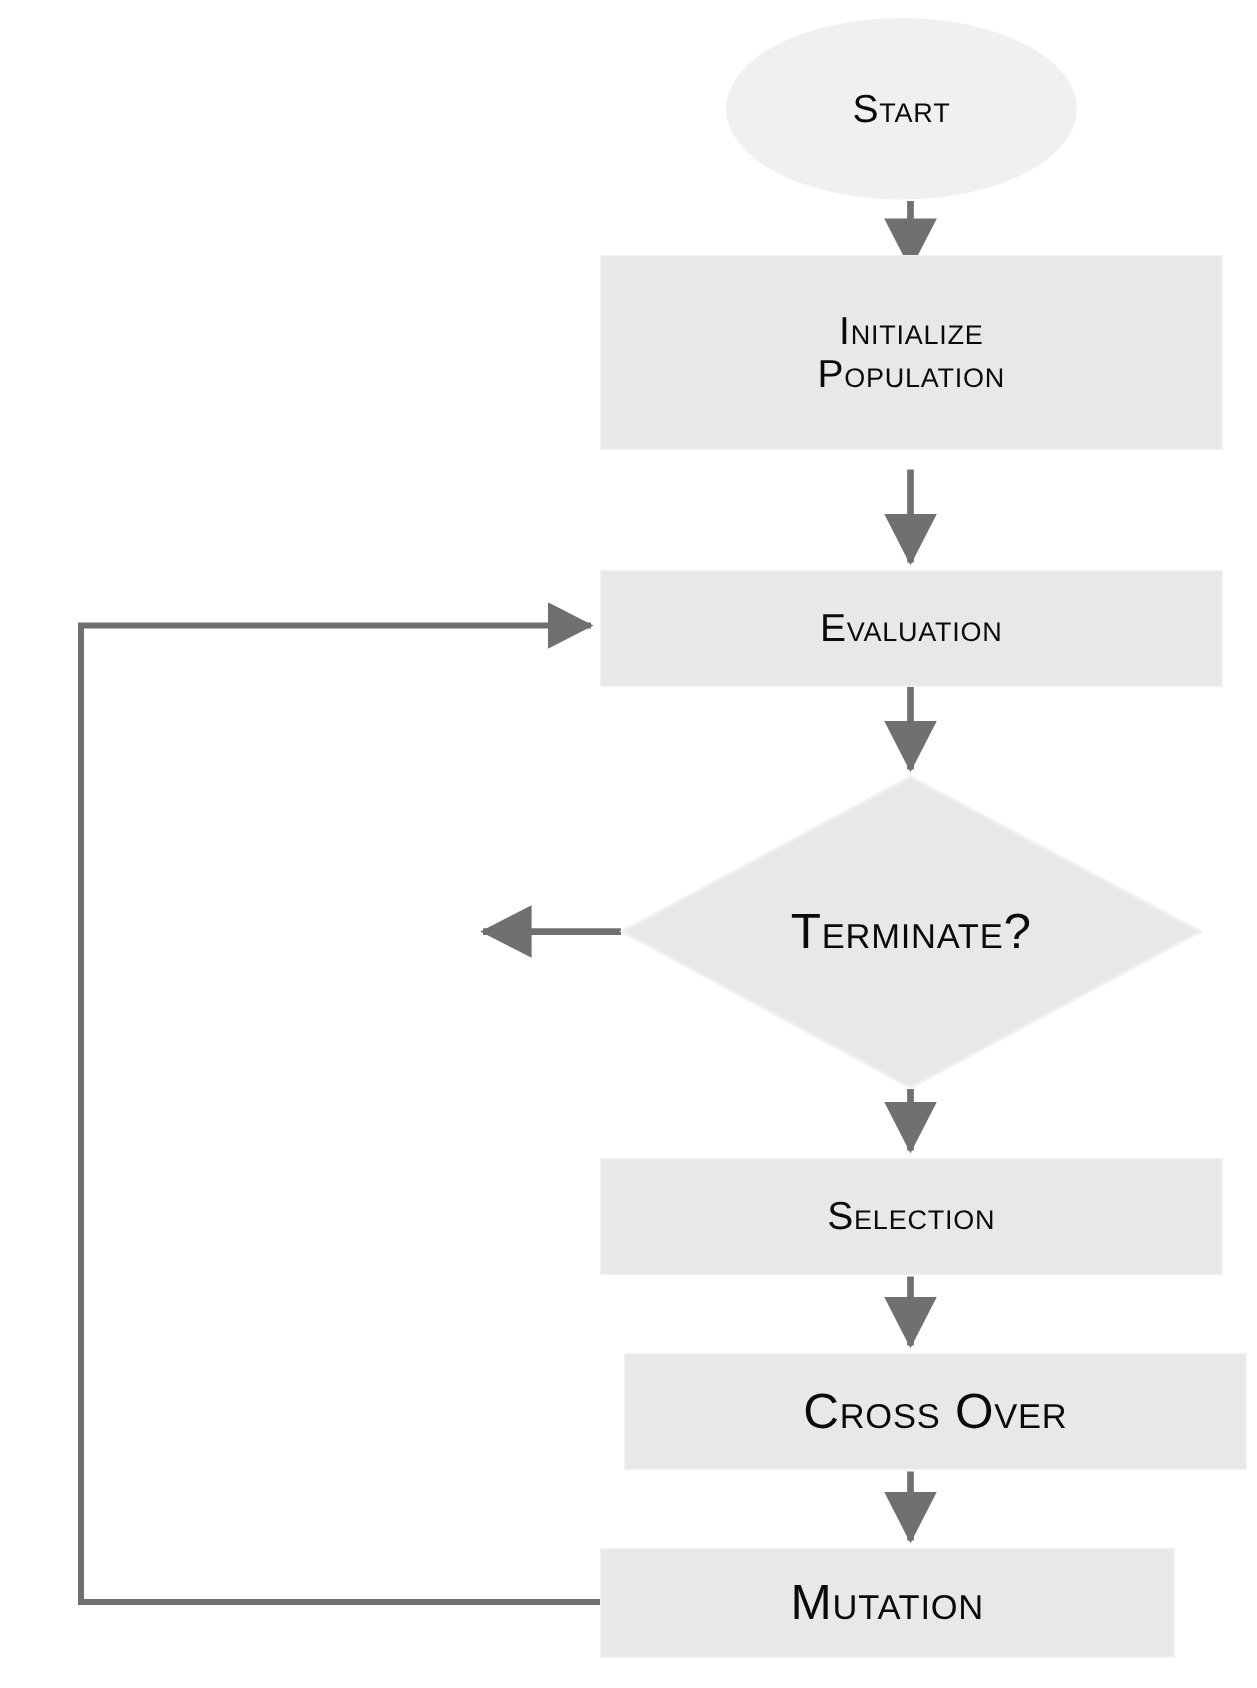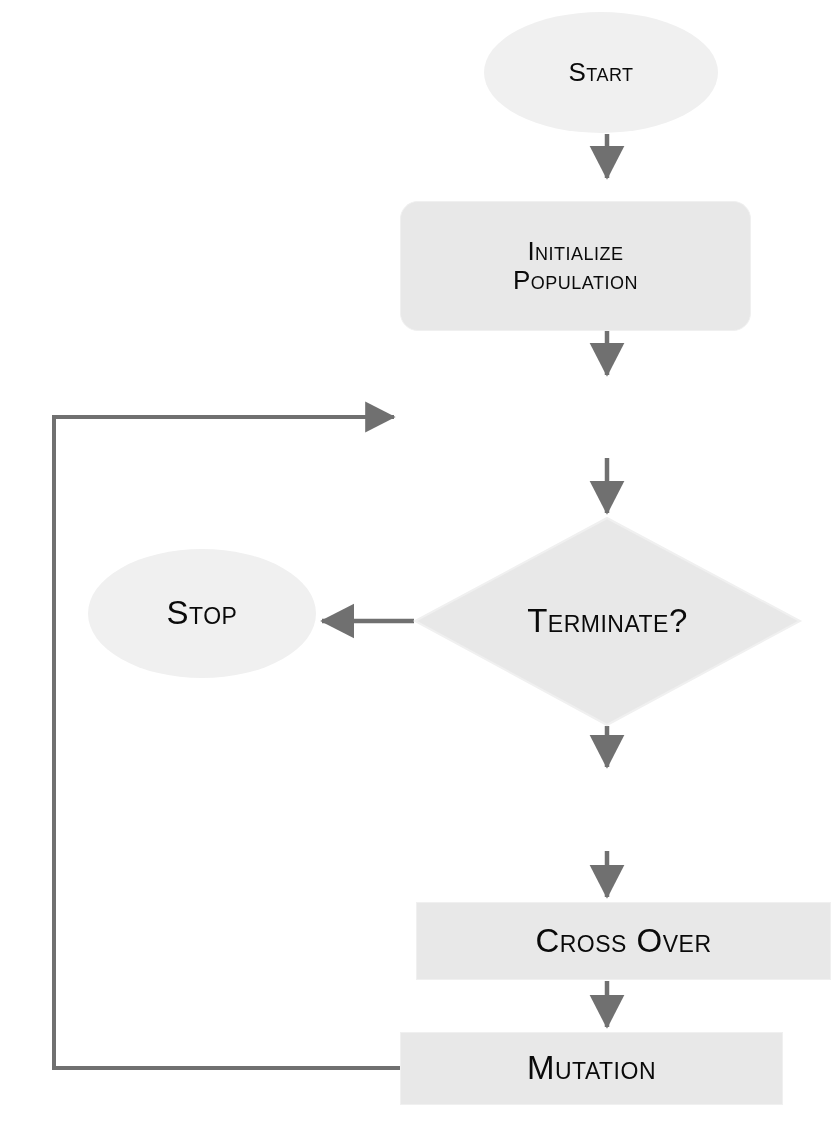--- a/index.html
+++ b/index.html
@@ -86,34 +86,37 @@
 
     <path d="M400,1068 L54,1068 L54,417 L394,417" fill="none" stroke="#707070" stroke-width="4" marker-end="url(#ah)"></path>
 
     <polygon points="607,518 800,621 607,725 415,621" fill="#e8e8e8" stroke="#f0f0f0" stroke-width="2"></polygon>
   </svg>
 
   <div class="node term" style="left:484px; top:12px; width:234px; height:121px;">
     <span class="node-label f34">Start</span>
   </div>
 
-  <div class="node proc" style="left:400px; top:201px; width:351px; height:130px;border-radius:18px;">
+  <div class="node proc" style="left:400px; top:170px; width:415px; height:130px;">
     <span class="node-label f34">Initialize
 Population</span>
   </div>
 
+  <div class="node proc" style="left:400px; top:380px; width:415px; height:78px;">
+    <span class="node-label f34">Evaluation</span>
+  </div>
 
   <div class="node decision" style="left:415px; top:518px; width:385px; height:207px;">
     <span class="node-label f33">Terminate?</span>
   </div>
 
-  <div class="node term" style="left:88px; top:549px; width:228px; height:129px;">
-    <span class="node-label f33">Stop</span>
+
+  <div class="node proc" style="left:400px; top:772px; width:415px; height:78px;">
+    <span class="node-label f34">Selection</span>
   </div>
-
 
   <div class="node proc" style="left:416px; top:902px; width:415px; height:78px;text-align:center;">
     <span class="node-label f33">Cross Over</span>
   </div>
 
   <div class="node proc" style="left:400px; top:1032px; width:383px; height:73px;">
     <span class="node-label f33">Mutation</span>
   </div>
 
 </div>

